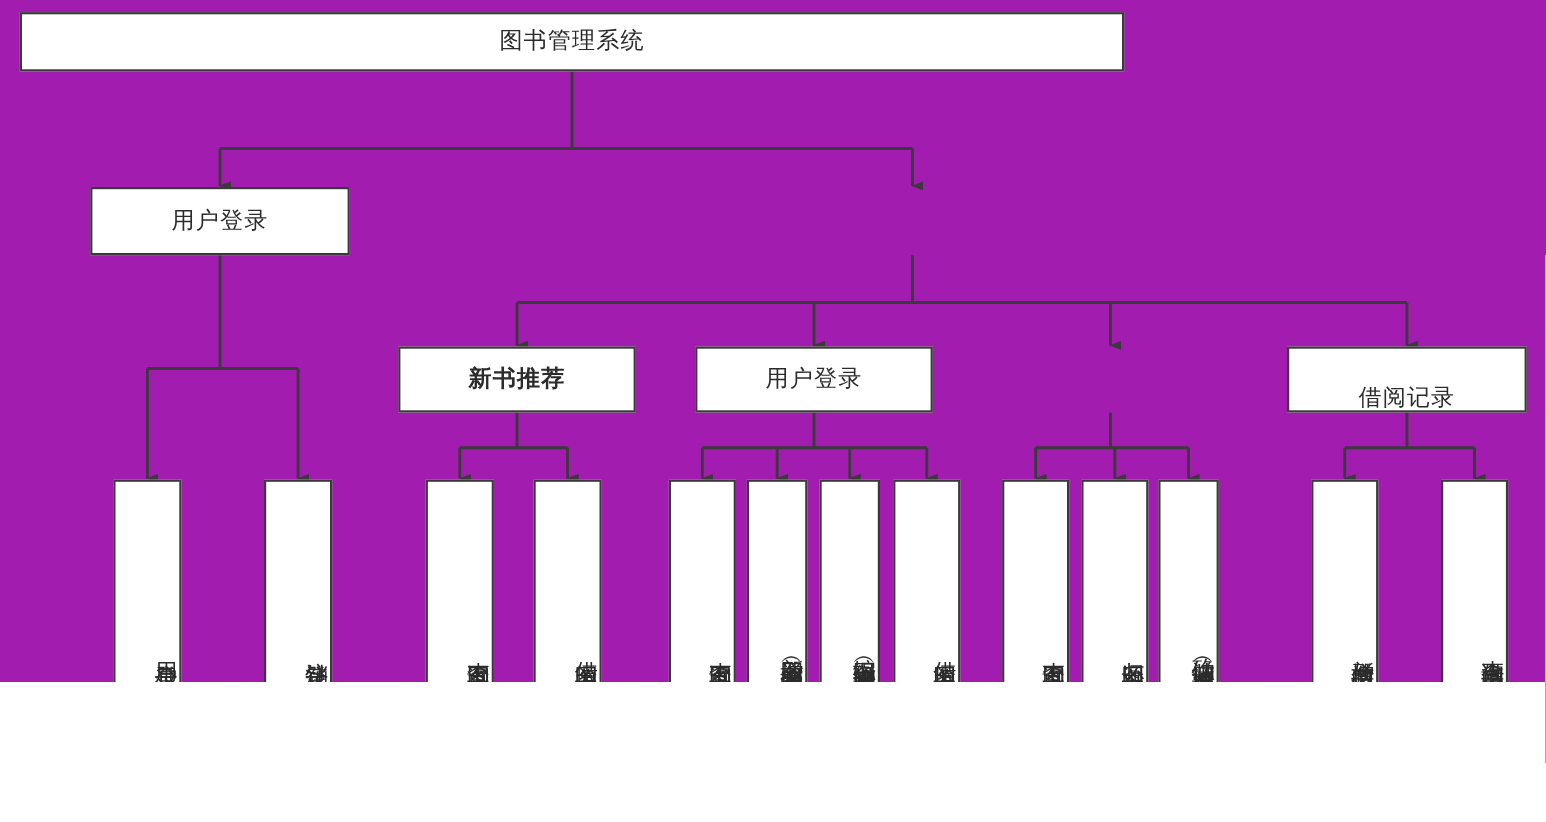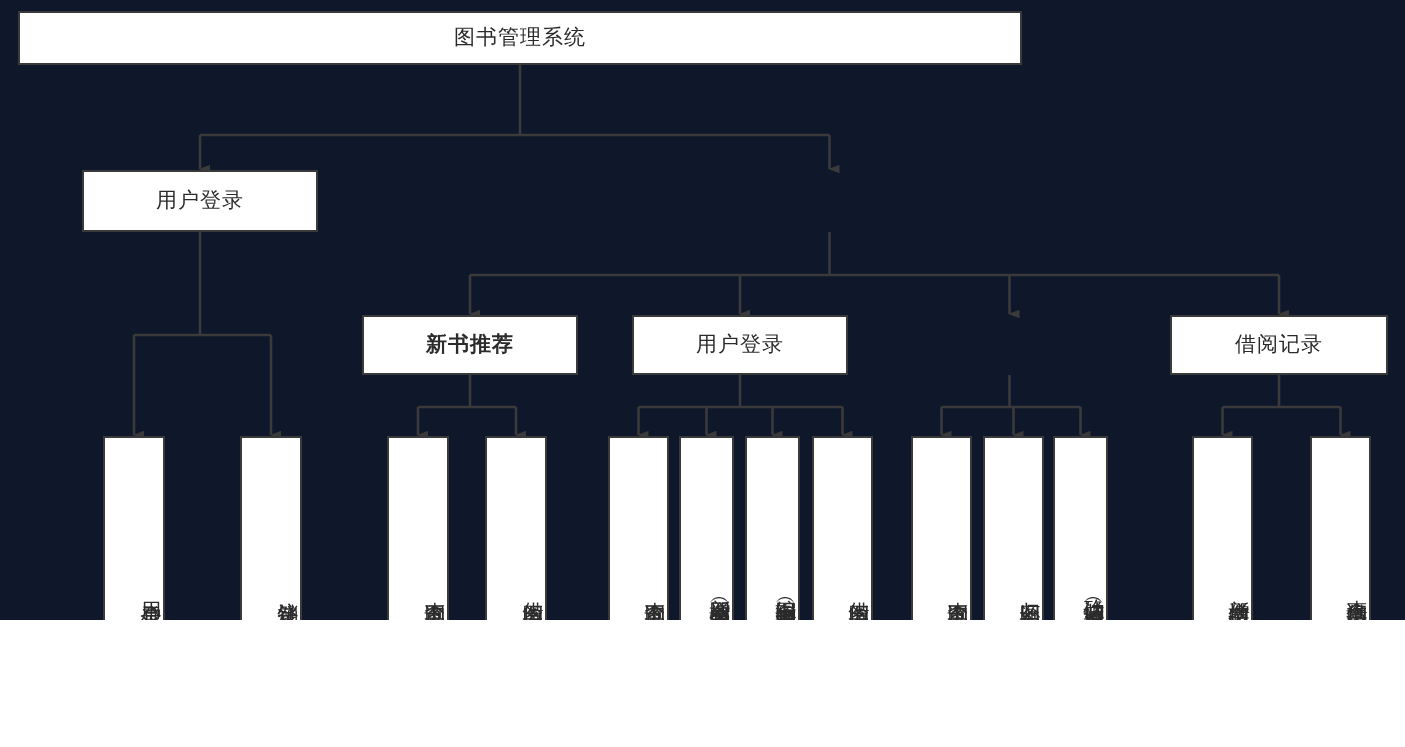--- a/index.html
+++ b/index.html
@@ -8,21 +8,21 @@
     padding: 0;
     background: #ffffff;
   }
   body {
     font-family: "DejaVu Sans", "Liberation Sans", sans-serif;
   }
   #diagram-root {
     position: relative;
     width: 1405px;
     height: 620px;
-    background: #0f172a;
+    background: #a21caf;
     overflow: hidden;
   }
   #edge-layer {
     position: absolute;
     left: 0;
     top: 0;
     width: 1405px;
     height: 747px;
     pointer-events: none;
   }
@@ -121,21 +121,21 @@
     </div>
     <div class="node node-h" style="left: 82px; top: 170px; width: 236px; height: 62px;">
       <span class="hlabel">用户登录</span>
     </div>
     <div class="node node-h" style="left: 362px; top: 315px; width: 216px; height: 60px; font-weight: bold;">
       <span class="hlabel">新书推荐</span>
     </div>
     <div class="node node-h" style="left: 632px; top: 315px; width: 216px; height: 60px;">
       <span class="hlabel">用户登录</span>
     </div>
-    <div class="node node-h" style="left: 1170px; top: 315px; width: 218px; height: 60px;">
+    <div class="node node-h" style="left: 1170px; top: 315px; width: 218px; height: 60px; align-items: flex-end;">
       <span class="hlabel">借阅记录</span>
     </div>
     <div class="node node-v" style="left: 103px; top: 436px; width: 62px; height: 299px;">
       <span class="vlabel">用户登录</span>
     </div>
     <div class="node node-v" style="left: 240px; top: 436px; width: 62px; height: 299px;">
       <span class="vlabel">注销登录</span>
     </div>
     <div class="node node-v" style="left: 387px; top: 436px; width: 62px; height: 299px;">
       <span class="vlabel">查询图书</span>

